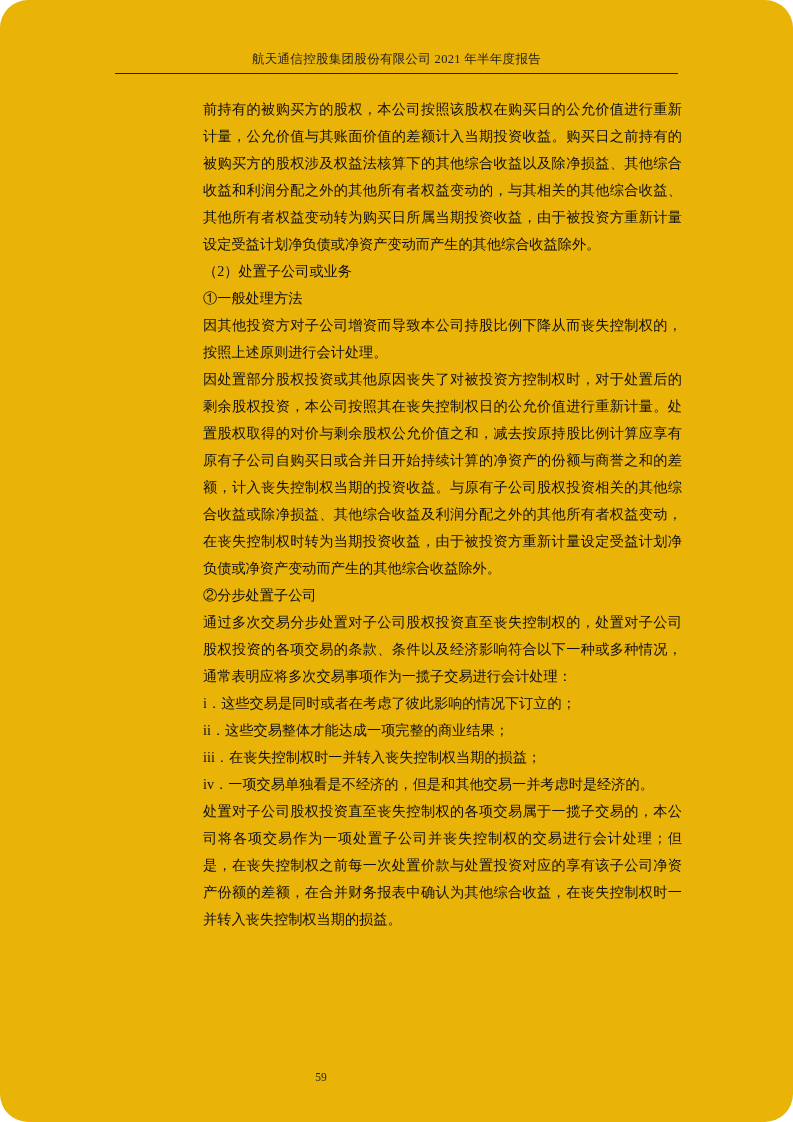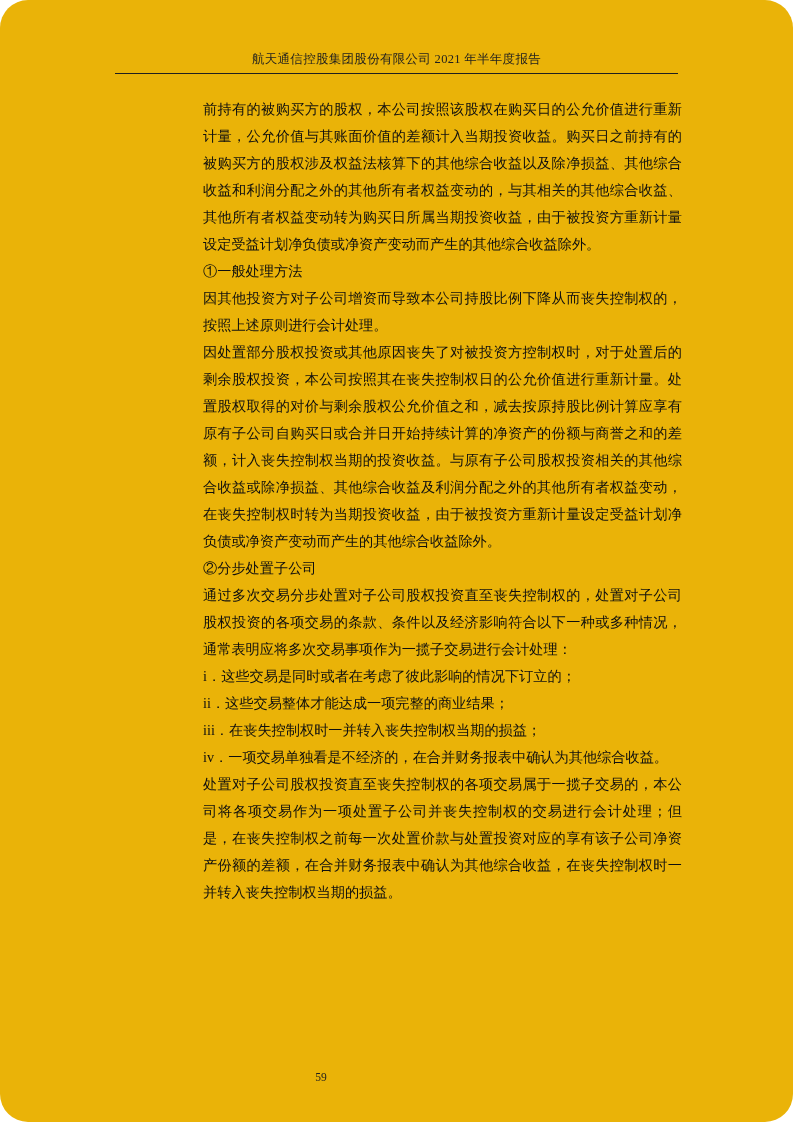--- a/index.html
+++ b/index.html
@@ -73,27 +73,28 @@
 <body>
 
 <div class="page">
 
   <div class="header-title">航天通信控股集团股份有限公司 2021 年半年度报告</div>
 
   <div class="header-rule"></div>
 
   <div class="doc-body">
     <p>前持有的被购买方的股权，本公司按照该股权在购买日的公允价值进行重新计量，公允价值与其账面价值的差额计入当期投资收益。购买日之前持有的被购买方的股权涉及权益法核算下的其他综合收益以及除净损益、其他综合收益和利润分配之外的其他所有者权益变动的，与其相关的其他综合收益、其他所有者权益变动转为购买日所属当期投资收益，由于被投资方重新计量设定受益计划净负债或净资产变动而产生的其他综合收益除外。</p>
+    <p>（2）处置子公司或业务</p>
     <p>①一般处理方法</p>
     <p>因其他投资方对子公司增资而导致本公司持股比例下降从而丧失控制权的，按照上述原则进行会计处理。</p>
     <p>因处置部分股权投资或其他原因丧失了对被投资方控制权时，对于处置后的剩余股权投资，本公司按照其在丧失控制权日的公允价值进行重新计量。处置股权取得的对价与剩余股权公允价值之和，减去按原持股比例计算应享有原有子公司自购买日或合并日开始持续计算的净资产的份额与商誉之和的差额，计入丧失控制权当期的投资收益。与原有子公司股权投资相关的其他综合收益或除净损益、其他综合收益及利润分配之外的其他所有者权益变动，在丧失控制权时转为当期投资收益，由于被投资方重新计量设定受益计划净负债或净资产变动而产生的其他综合收益除外。</p>
     <p>②分步处置子公司</p>
     <p>通过多次交易分步处置对子公司股权投资直至丧失控制权的，处置对子公司股权投资的各项交易的条款、条件以及经济影响符合以下一种或多种情况，通常表明应将多次交易事项作为一揽子交易进行会计处理：</p>
     <p>i．这些交易是同时或者在考虑了彼此影响的情况下订立的；</p>
     <p>ii．这些交易整体才能达成一项完整的商业结果；</p>
     <p>iii．在丧失控制权时一并转入丧失控制权当期的损益；</p>
-    <p>iv．一项交易单独看是不经济的，在合并财务报表中确认为其他综合收益。</p>
+    <p>iv．一项交易单独看是不经济的，但是和其他交易一并考虑时是经济的。</p>
     <p>处置对子公司股权投资直至丧失控制权的各项交易属于一揽子交易的，本公司将各项交易作为一项处置子公司并丧失控制权的交易进行会计处理；但是，在丧失控制权之前每一次处置价款与处置投资对应的享有该子公司净资产份额的差额，在合并财务报表中确认为其他综合收益，在丧失控制权时一并转入丧失控制权当期的损益。</p>
   </div>
 
   <div class="footer-pagenum">59</div>
 
 </div>
 
 </body></html>

